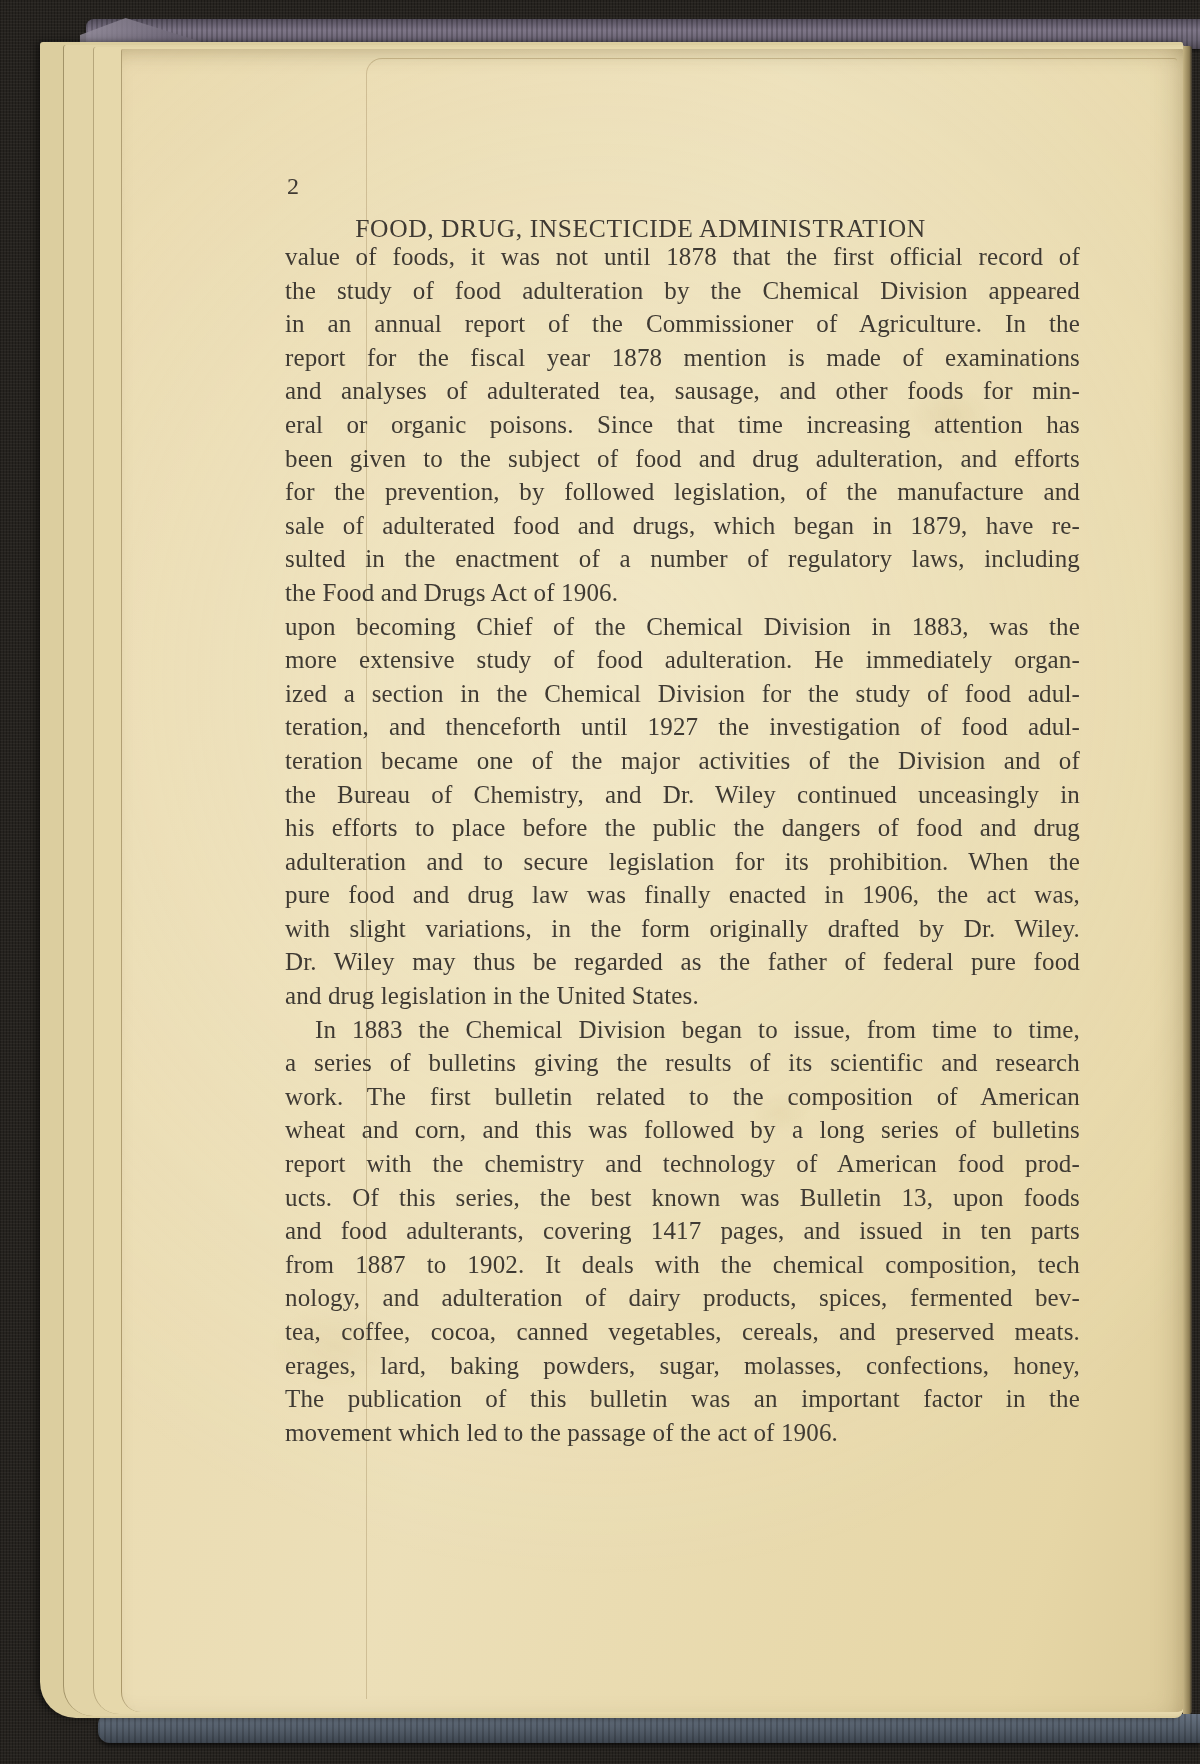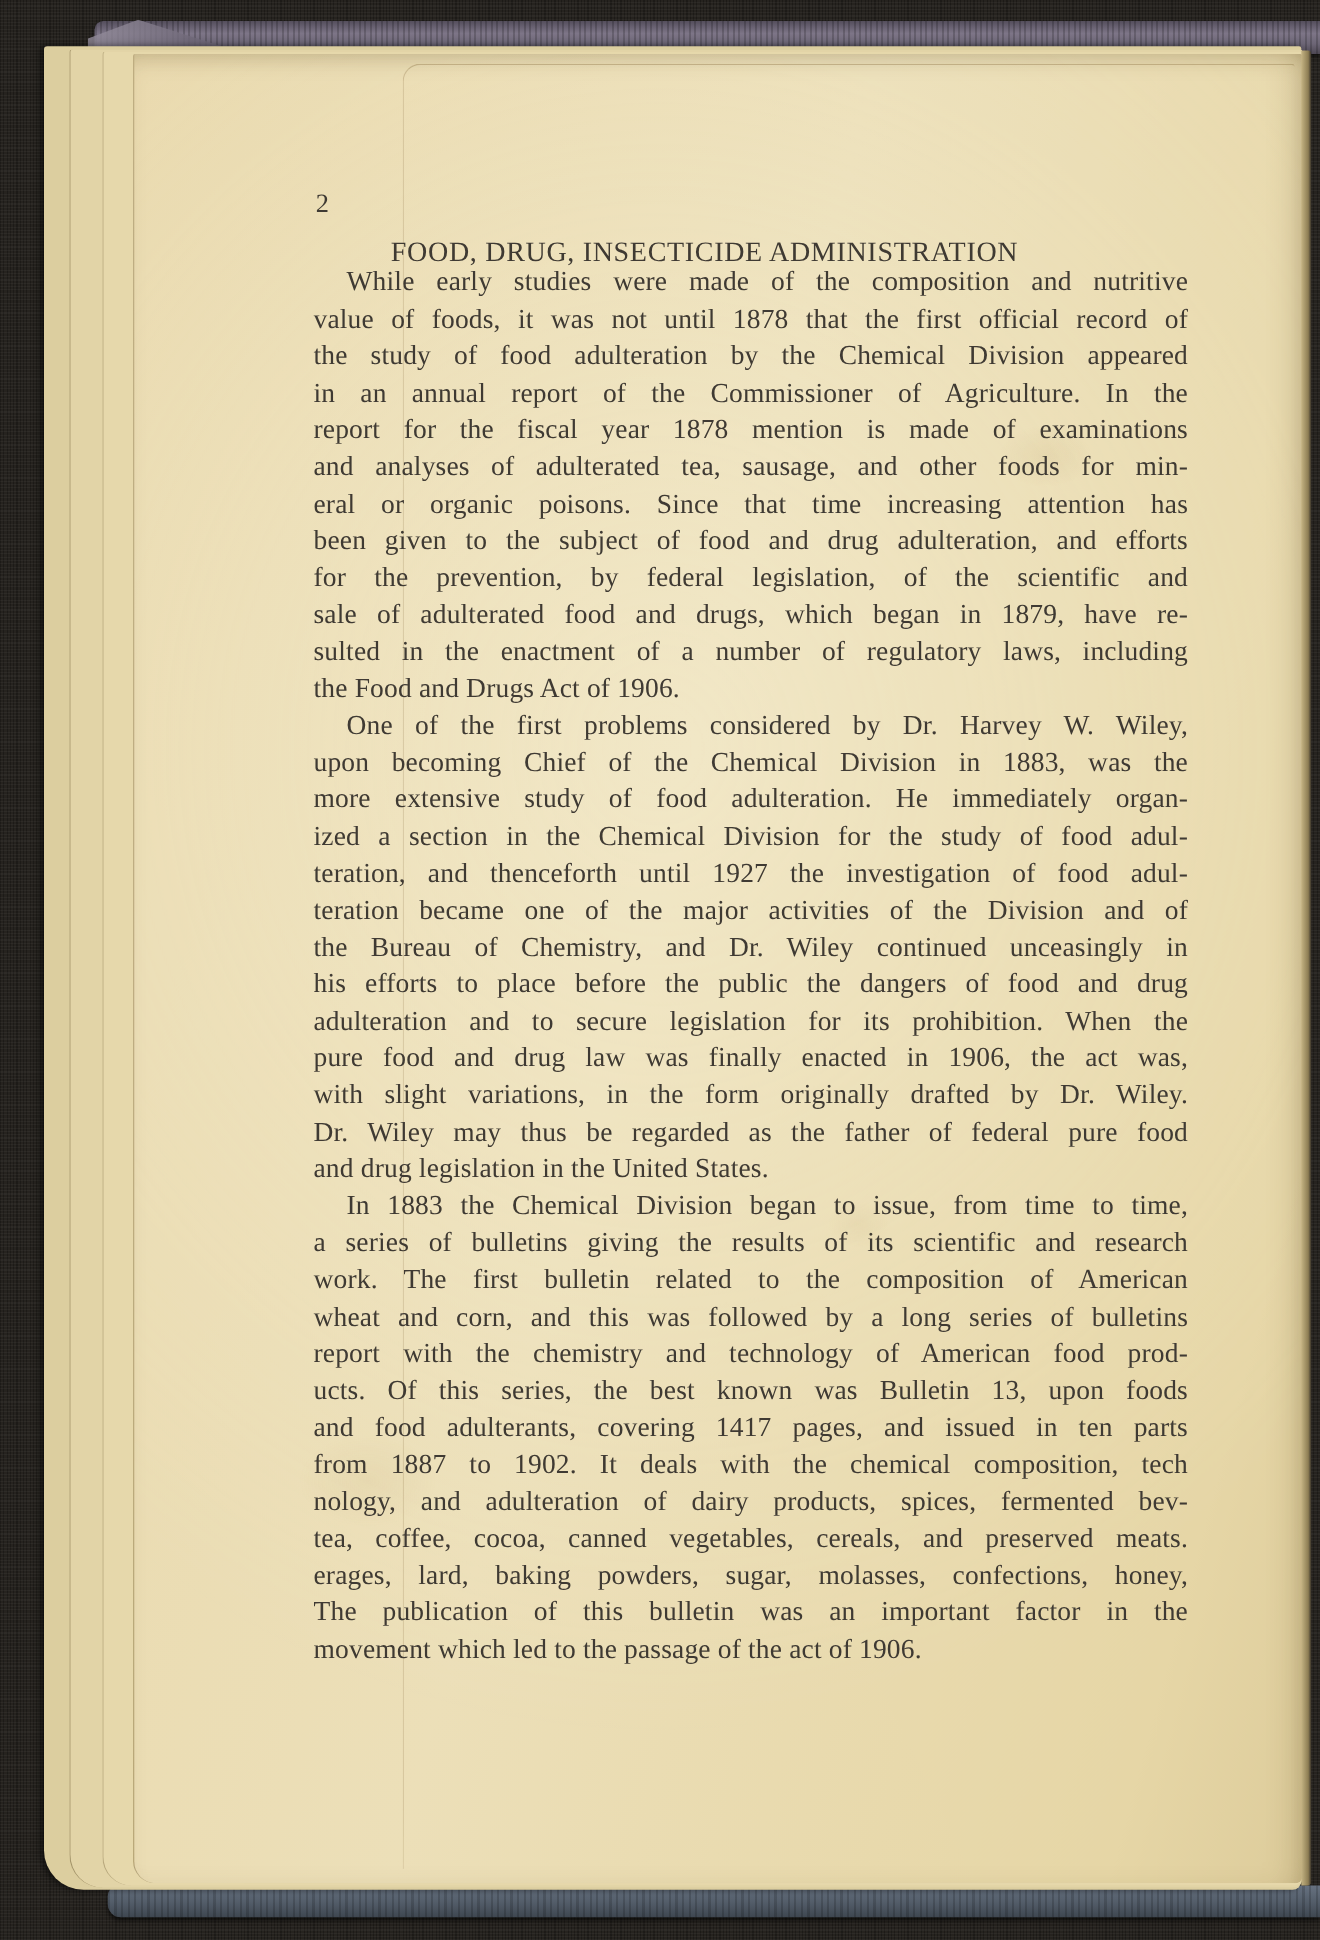--- a/index.html
+++ b/index.html
@@ -133,36 +133,34 @@
   <div class="right-deckle"></div>
 
   <div class="text-area">
 
     <div class="header-row">
       <span class="page-number">2</span>
       <span class="running-head">FOOD, DRUG, INSECTICIDE ADMINISTRATION</span>
     </div>
 
     <div>
-      <div class="line first">While early studies were made of the composition and nutritive</div>
       <div class="line">value of foods, it was not until 1878 that the first official record of</div>
       <div class="line">the study of food adulteration by the Chemical Division appeared</div>
       <div class="line">in an annual report of the Commissioner of Agriculture. In the</div>
       <div class="line">report for the fiscal year 1878 mention is made of examinations</div>
       <div class="line">and analyses of adulterated tea, sausage, and other foods for min-</div>
       <div class="line">eral or organic poisons. Since that time increasing attention has</div>
       <div class="line">been given to the subject of food and drug adulteration, and efforts</div>
-      <div class="line">for the prevention, by federal legislation, of the scientific and</div>
+      <div class="line">for the prevention, by followed legislation, of the manufacture and</div>
       <div class="line">sale of adulterated food and drugs, which began in 1879, have re-</div>
       <div class="line">sulted in the enactment of a number of regulatory laws, including</div>
       <div class="line last">the Food and Drugs Act of 1906.</div>
     </div>
 
     <div>
-      <div class="line first">One of the first problems considered by Dr. Harvey W. Wiley,</div>
       <div class="line">upon becoming Chief of the Chemical Division in 1883, was the</div>
       <div class="line">more extensive study of food adulteration. He immediately organ-</div>
       <div class="line">ized a section in the Chemical Division for the study of food adul-</div>
       <div class="line">teration, and thenceforth until 1927 the investigation of food adul-</div>
       <div class="line">teration became one of the major activities of the Division and of</div>
       <div class="line">the Bureau of Chemistry, and Dr. Wiley continued unceasingly in</div>
       <div class="line">his efforts to place before the public the dangers of food and drug</div>
       <div class="line">adulteration and to secure legislation for its prohibition. When the</div>
       <div class="line">pure food and drug law was finally enacted in 1906, the act was,</div>
       <div class="line">with slight variations, in the form originally drafted by Dr. Wiley.</div>

